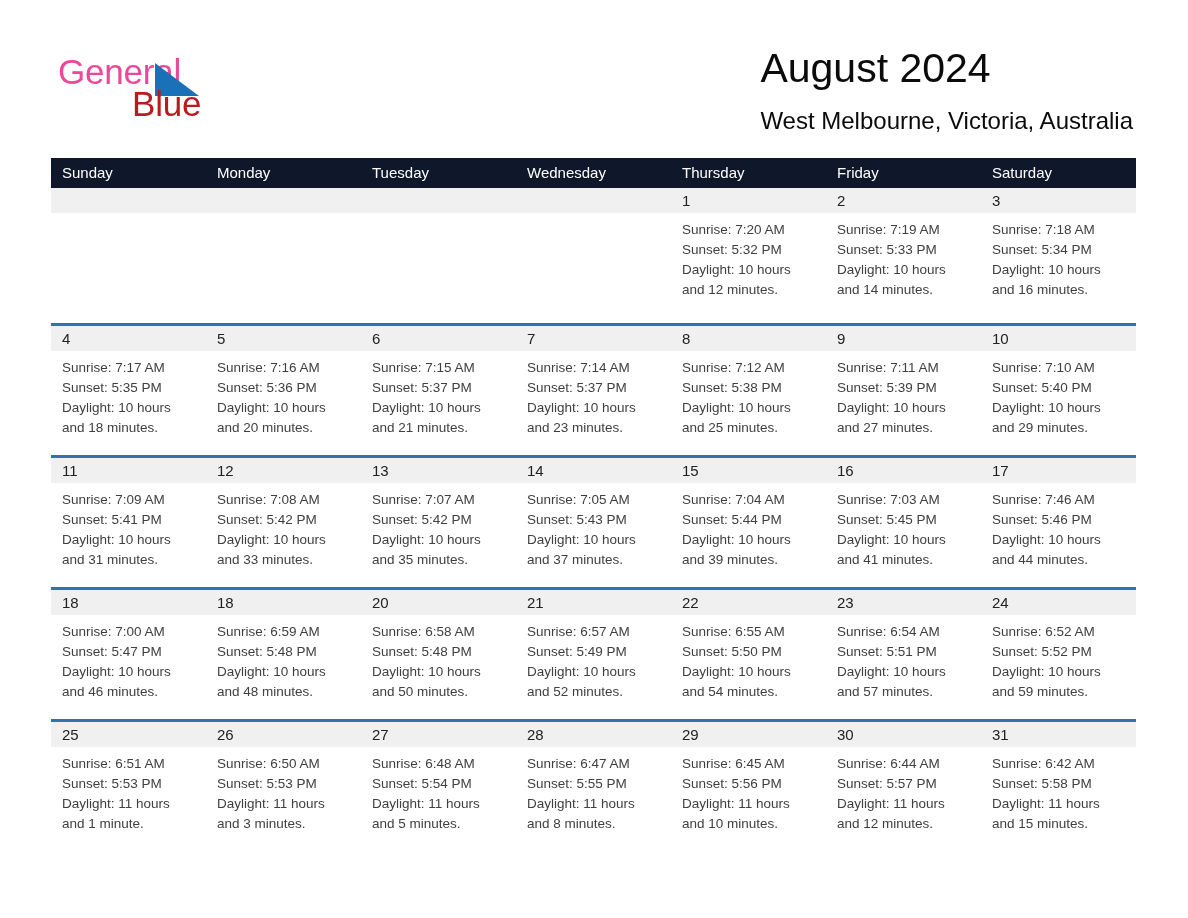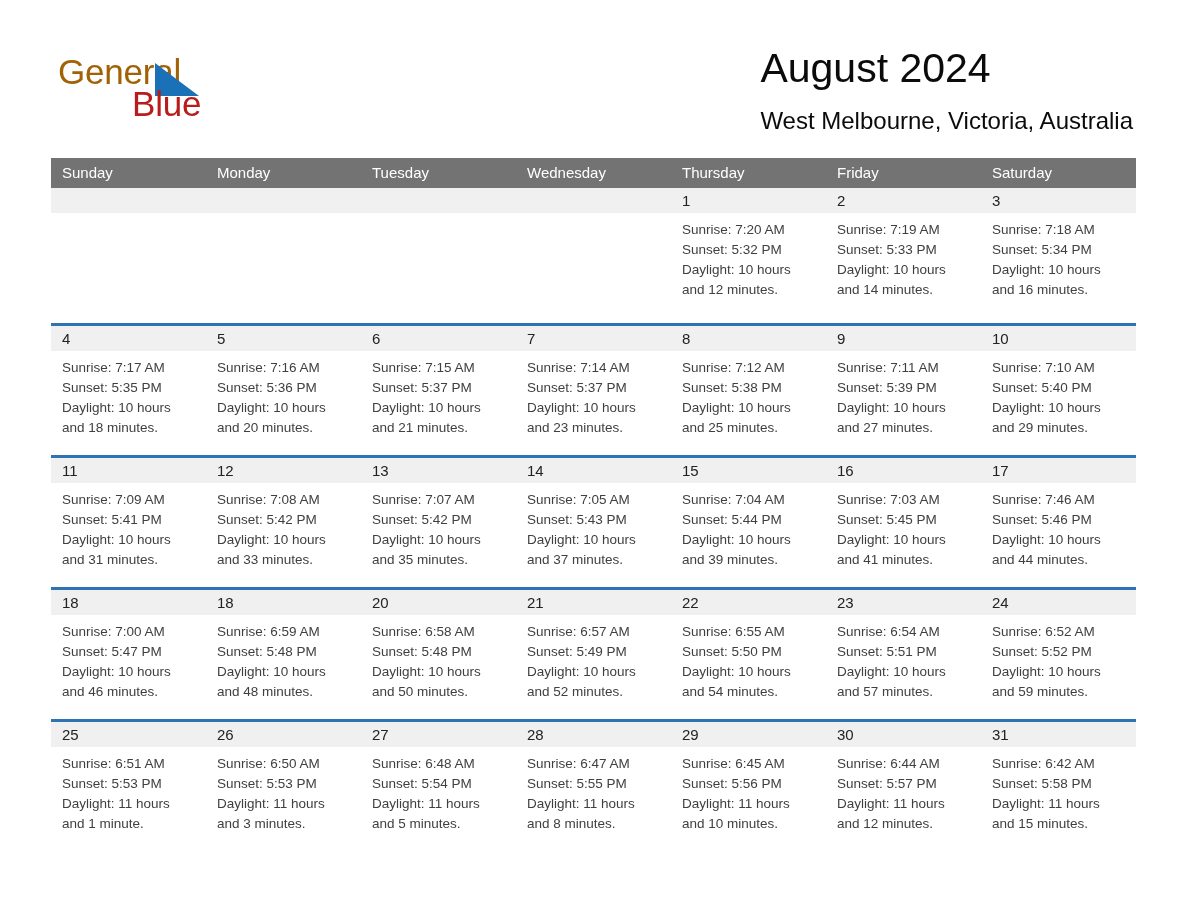--- a/index.html
+++ b/index.html
@@ -35,21 +35,21 @@
     top: 52px;
     width: 330px;
     height: 74px;
   }
   .logo-general {
     position: absolute;
     left: 0;
     top: 0;
     font-size: 35px;
     line-height: 40px;
-    color: #a16207;
+    color: #ec4899;
     letter-spacing: -0.2px;
     font-family: "Liberation Sans", sans-serif;
   }
   .logo-blue {
     position: absolute;
     left: 74px;
     top: 32px;
     font-size: 35px;
     line-height: 40px;
     color: #b91c1c;
@@ -91,21 +91,21 @@
   
   .calendar {
     position: absolute;
     left: 51px;
     top: 158px;
     width: 1085px;
   }
   .weekdays {
     display: grid;
     grid-template-columns: repeat(7, 1fr);
-    background: #737373;
+    background: #0f172a;
     height: 30px;
   }
   .weekday {
     color: #ffffff;
     font-size: 15px;
     line-height: 30px;
     padding-left: 11px;
     box-sizing: border-box;
     white-space: nowrap;
   }

